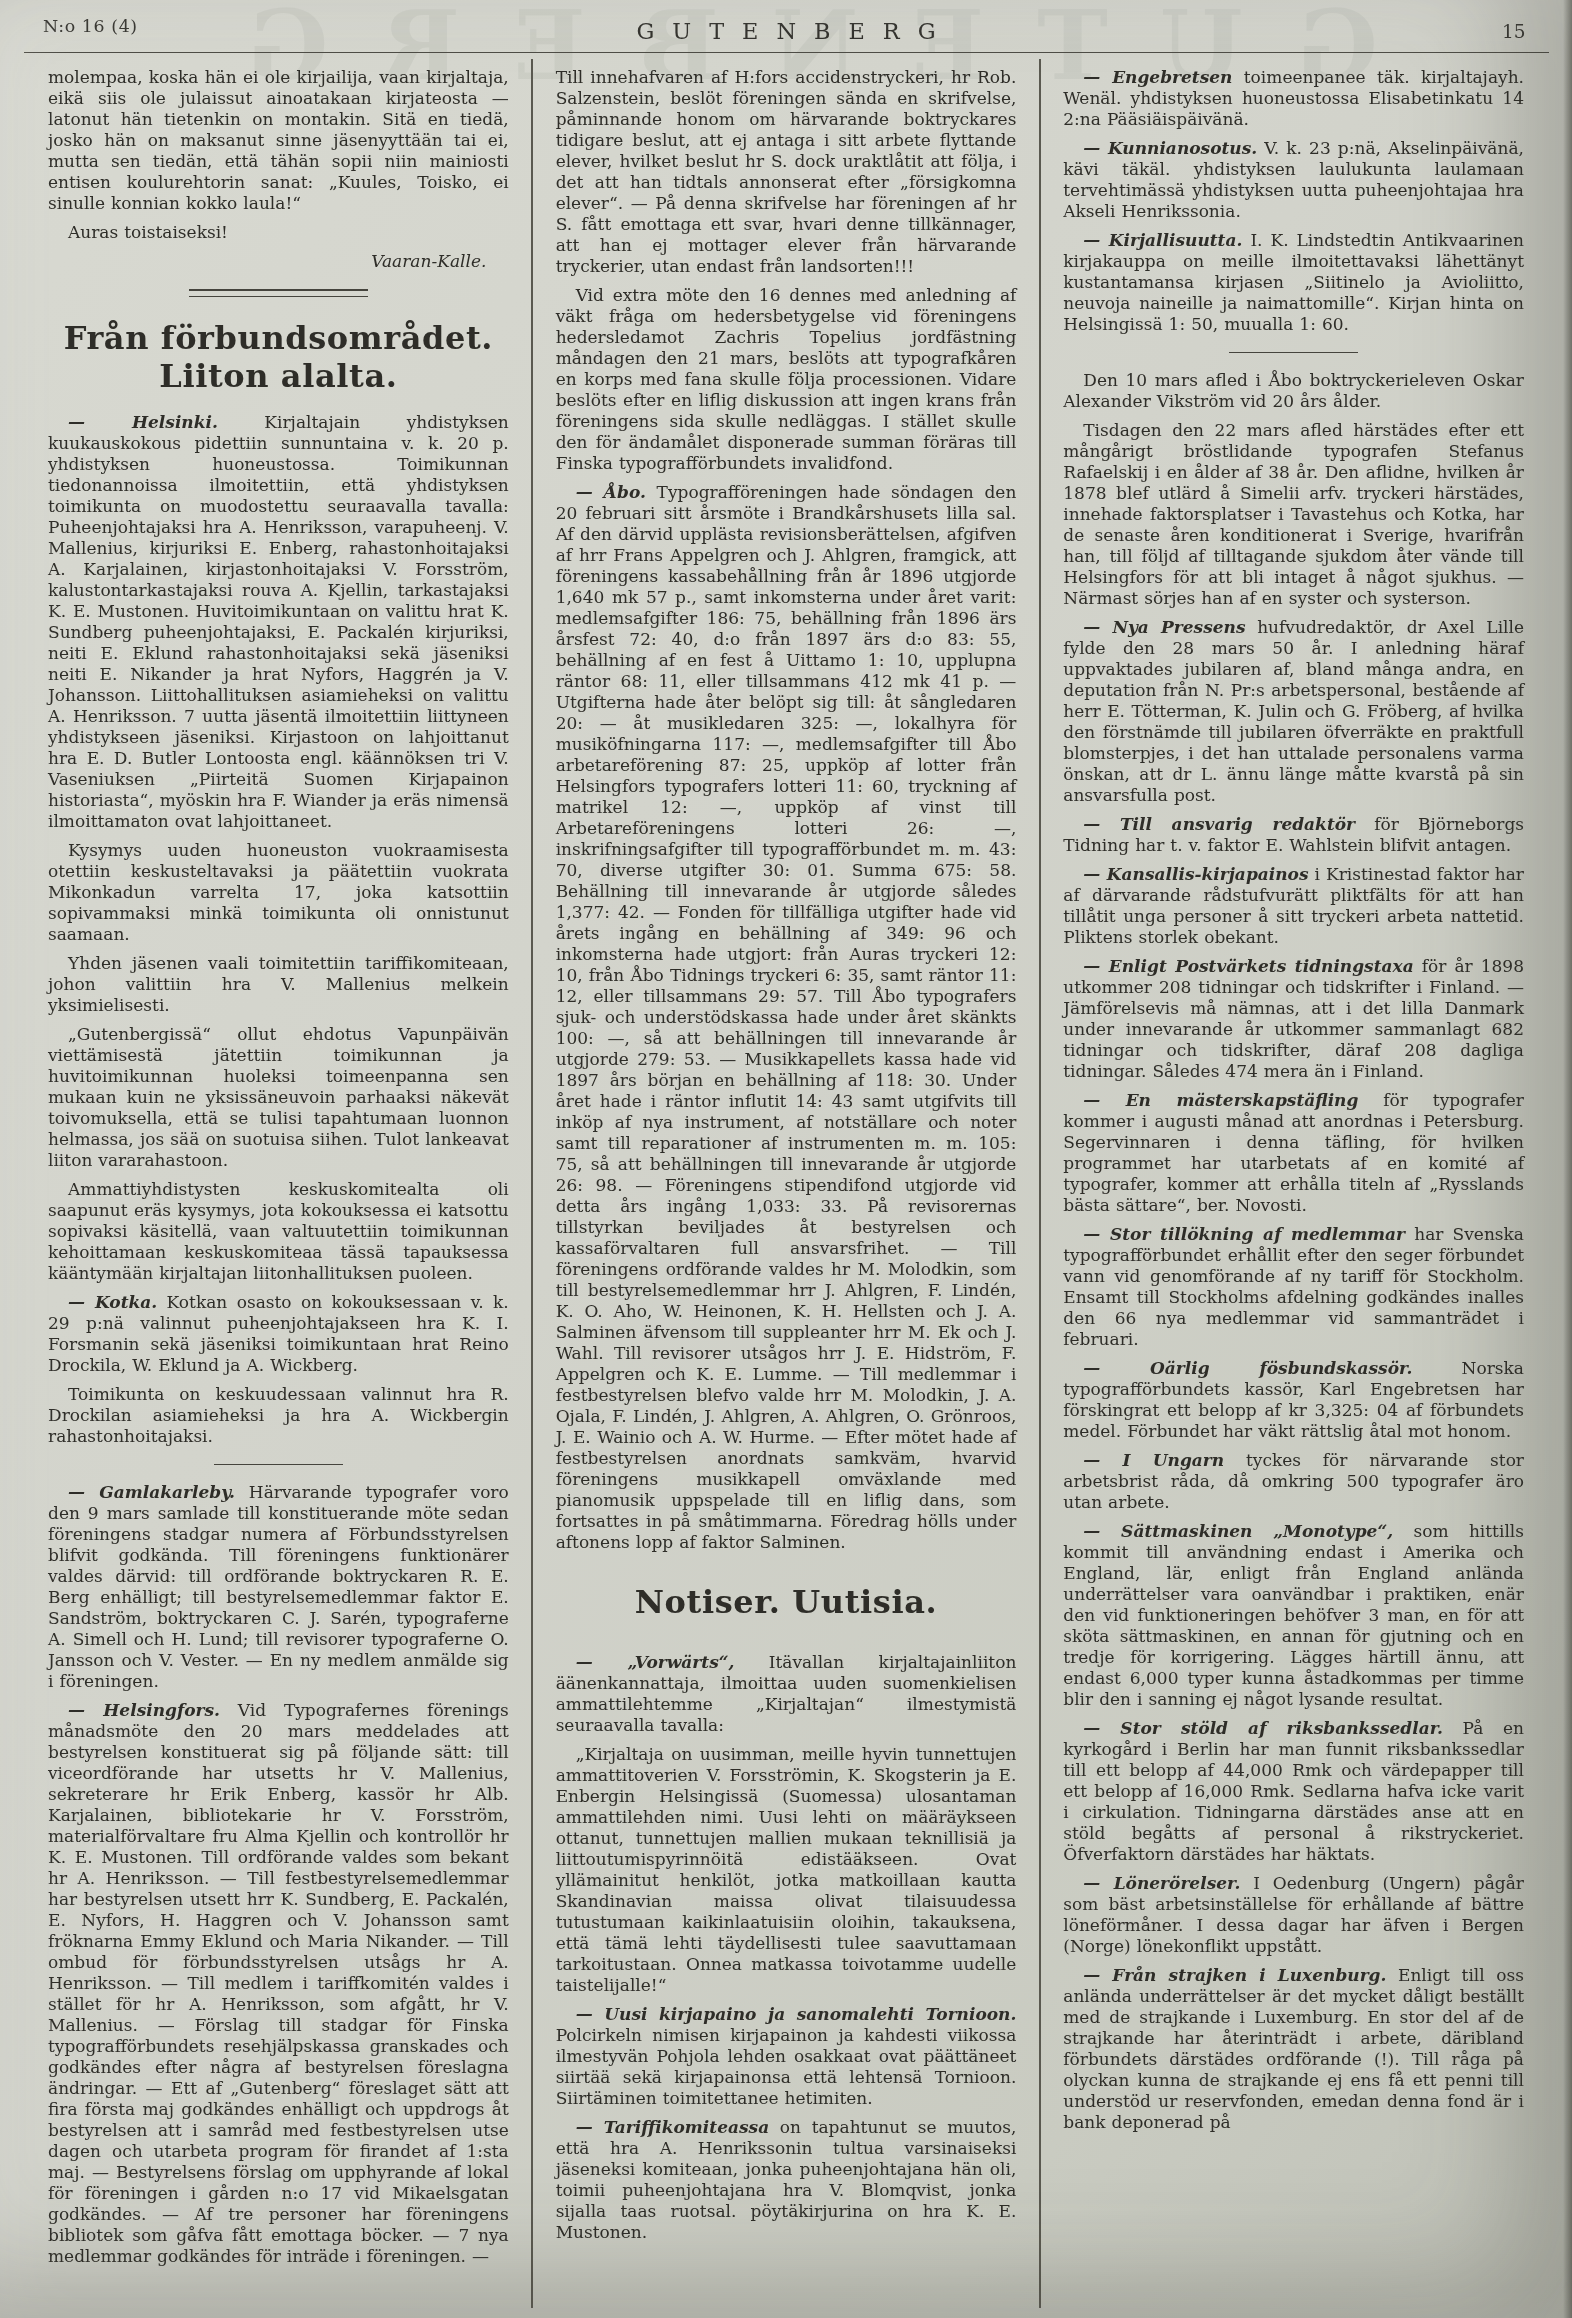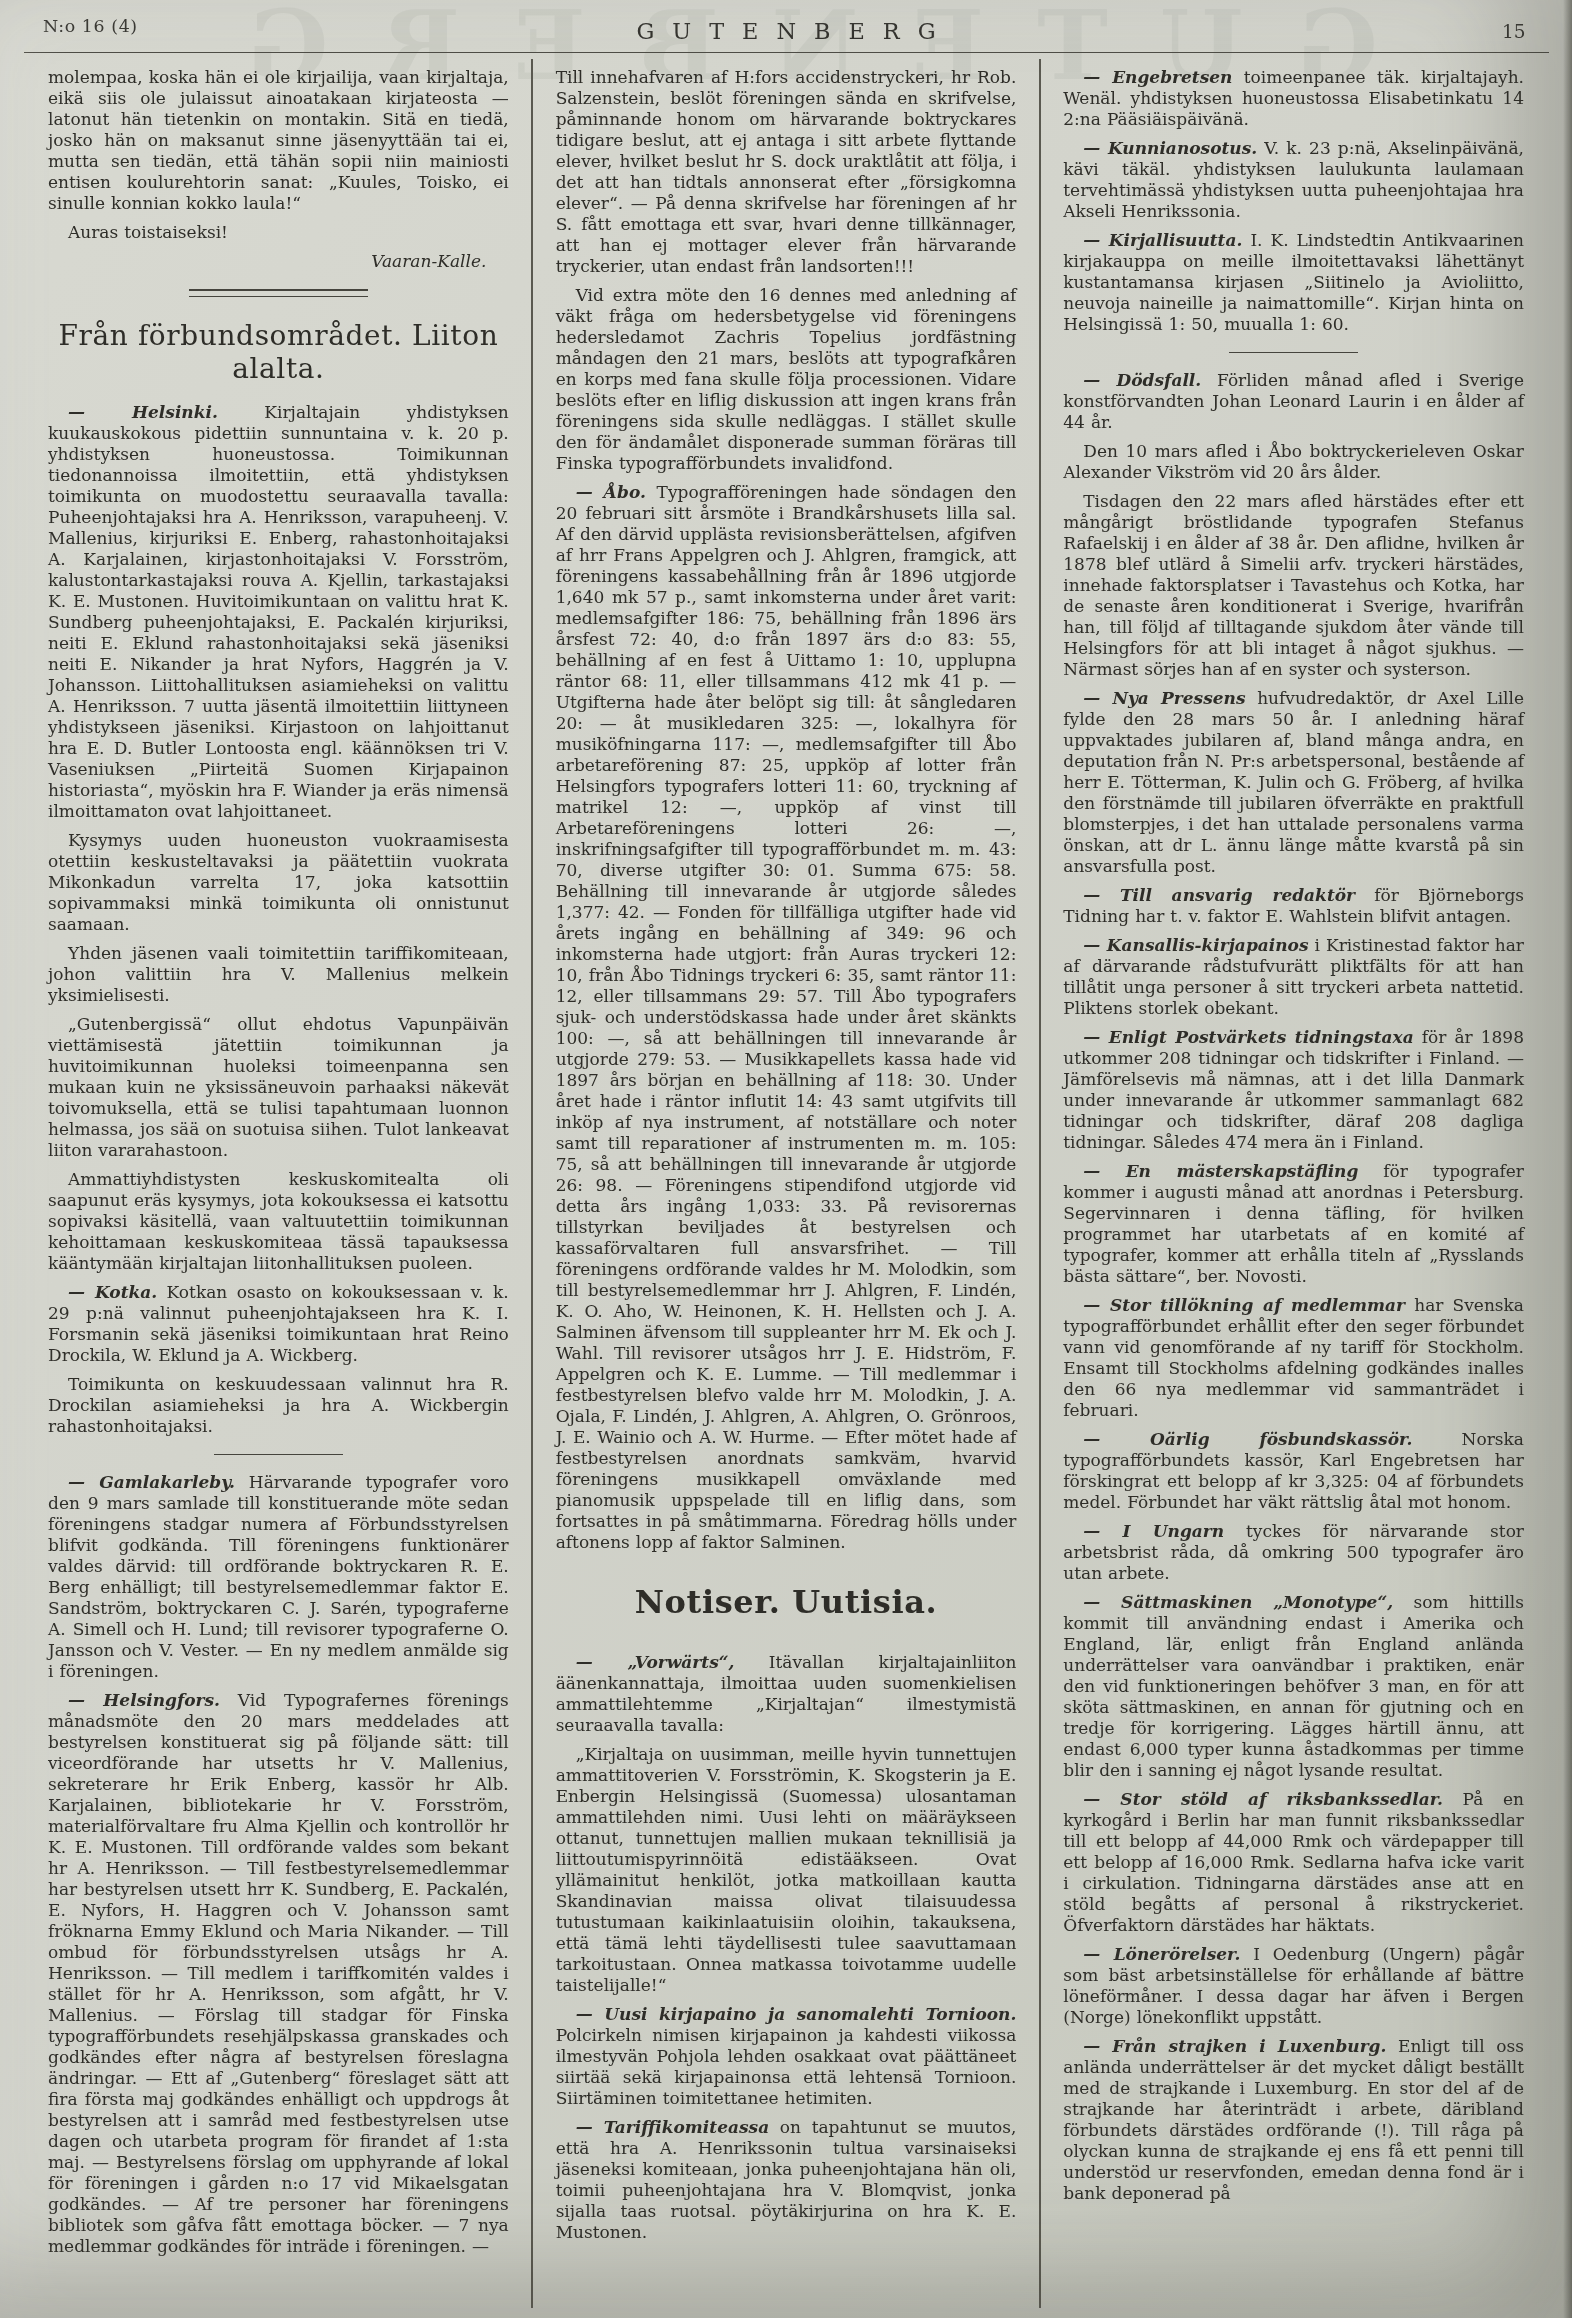--- a/index.html
+++ b/index.html
@@ -54,21 +54,21 @@
   .col:last-child { padding-right:0; }
   .vrule { width:1.7px; background:#5a5950; flex:0 0 auto; }
   .para {
     font-size:17px; line-height:21px; margin:8px; text-indent:20px;
     word-spacing:0.6px;
   }
   .para.noindent { text-indent:0; }
   .para.sig { text-align:right; font-style:italic; text-indent:0; padding-right:22.4px; }
   .lead { font-style:italic; font-weight:bold; }
   .col-heading {
-    font-size:28px; font-weight:normal; text-align:center;
+    font-size:32px; font-weight:bold; text-align:center;
     letter-spacing:0.6px; margin:22.4px 0 17px; text-indent:0;
   }
   .col-heading.big {
     font-size:32px; font-weight:bold; margin:30px 0 31px;
   }
   .divider {
     width:129px; margin:17px auto;
     border-top:1.7px solid #45443d;
   }
   .divider.double {
@@ -115,21 +115,20 @@
         <p class="para">„Kirjaltaja on uusimman, meille hyvin tunnettujen ammattitoverien V. Forsströmin, K. Skogsterin ja E. Enbergin Helsingissä (Suomessa) ulosantaman ammattilehden nimi. Uusi lehti on määräykseen ottanut, tunnettujen mallien mukaan teknillisiä ja liittoutumispyrinnöitä edistääkseen. Ovat yllämainitut henkilöt, jotka matkoillaan kautta Skandinavian maissa olivat tilaisuudessa tutustumaan kaikinlaatuisiin oloihin, takauksena, että tämä lehti täydellisesti tulee saavuttamaan tarkoitustaan. Onnea matkassa toivotamme uudelle taistelijalle!“</p>
         <p class="para"><span class="lead">— Uusi kirjapaino ja sanomalehti Tornioon.</span> Polcirkeln nimisen kirjapainon ja kahdesti viikossa ilmestyvän Pohjola lehden osakkaat ovat päättäneet siirtää sekä kirjapainonsa että lehtensä Tornioon. Siirtäminen toimitettanee hetimiten.</p>
         <p class="para"><span class="lead">— Tariffikomiteassa</span> on tapahtunut se muutos, että hra A. Henrikssonin tultua varsinaiseksi jäseneksi komiteaan, jonka puheenjohtajana hän oli, toimii puheenjohtajana hra V. Blomqvist, jonka sijalla taas ruotsal. pöytäkirjurina on hra K. E. Mustonen.</p>
       </section>
     <div class="vrule"></div>
     <section class="col">
         <p class="para"><span class="lead">— Engebretsen</span> toimeenpanee täk. kirjaltajayh. Wenäl. yhdistyksen huoneustossa Elisabetinkatu 14 2:na Pääsiäispäivänä.</p>
         <p class="para"><span class="lead">— Kunnianosotus.</span> V. k. 23 p:nä, Akselinpäivänä, kävi täkäl. yhdistyksen laulukunta laulamaan tervehtimässä yhdistyksen uutta puheenjohtajaa hra Akseli Henrikssonia.</p>
         <p class="para"><span class="lead">— Kirjallisuutta.</span> I. K. Lindstedtin Antikvaarinen kirjakauppa on meille ilmoitettavaksi lähettänyt kustantamansa kirjasen „Siitinelo ja Avioliitto, neuvoja naineille ja naimattomille“. Kirjan hinta on Helsingissä 1: 50, muualla 1: 60.</p>
         <div class="divider"></div>
-        <p class="para"><span class="lead">— Dödsfall.</span> Förliden månad afled i Sverige konstförvandten Johan Leonard Laurin i en ålder af 44 år.</p>
         <p class="para">Den 10 mars afled i Åbo boktryckerieleven Oskar Alexander Vikström vid 20 års ålder.</p>
         <p class="para">Tisdagen den 22 mars afled härstädes efter ett mångårigt bröstlidande typografen Stefanus Rafaelskij i en ålder af 38 år. Den aflidne, hvilken år 1878 blef utlärd å Simelii arfv. tryckeri härstädes, innehade faktorsplatser i Tavastehus och Kotka, har de senaste åren konditionerat i Sverige, hvarifrån han, till följd af tilltagande sjukdom åter vände till Helsingfors för att bli intaget å något sjukhus. — Närmast sörjes han af en syster och systerson.</p>
         <p class="para"><span class="lead">— Nya Pressens</span> hufvudredaktör, dr Axel Lille fylde den 28 mars 50 år. I anledning häraf uppvaktades jubilaren af, bland många andra, en deputation från N. Pr:s arbetspersonal, bestående af herr E. Tötterman, K. Julin och G. Fröberg, af hvilka den förstnämde till jubilaren öfverräkte en praktfull blomsterpjes, i det han uttalade personalens varma önskan, att dr L. ännu länge måtte kvarstå på sin ansvarsfulla post.</p>
         <p class="para"><span class="lead">— Till ansvarig redaktör</span> för Björneborgs Tidning har t. v. faktor E. Wahlstein blifvit antagen.</p>
         <p class="para"><span class="lead">— Kansallis-kirjapainos</span> i Kristinestad faktor har af därvarande rådstufvurätt pliktfälts för att han tillåtit unga personer å sitt tryckeri arbeta nattetid. Pliktens storlek obekant.</p>
         <p class="para"><span class="lead">— Enligt Postvärkets tidningstaxa</span> för år 1898 utkommer 208 tidningar och tidskrifter i Finland. — Jämförelsevis må nämnas, att i det lilla Danmark under innevarande år utkommer sammanlagt 682 tidningar och tidskrifter, däraf 208 dagliga tidningar. Således 474 mera än i Finland.</p>
         <p class="para"><span class="lead">— En mästerskapstäfling</span> för typografer kommer i augusti månad att anordnas i Petersburg. Segervinnaren i denna täfling, för hvilken programmet har utarbetats af en komité af typografer, kommer att erhålla titeln af „Rysslands bästa sättare“, ber. Novosti.</p>
         <p class="para"><span class="lead">— Stor tillökning af medlemmar</span> har Svenska typografförbundet erhållit efter den seger förbundet vann vid genomförande af ny tariff för Stockholm. Ensamt till Stockholms afdelning godkändes inalles den 66 nya medlemmar vid sammanträdet i februari.</p>
         <p class="para"><span class="lead">— Oärlig fösbundskassör.</span> Norska typografförbundets kassör, Karl Engebretsen har förskingrat ett belopp af kr 3,325: 04 af förbundets medel. Förbundet har väkt rättslig åtal mot honom.</p>
         <p class="para"><span class="lead">— I Ungarn</span> tyckes för närvarande stor arbetsbrist råda, då omkring 500 typografer äro utan arbete.</p>

